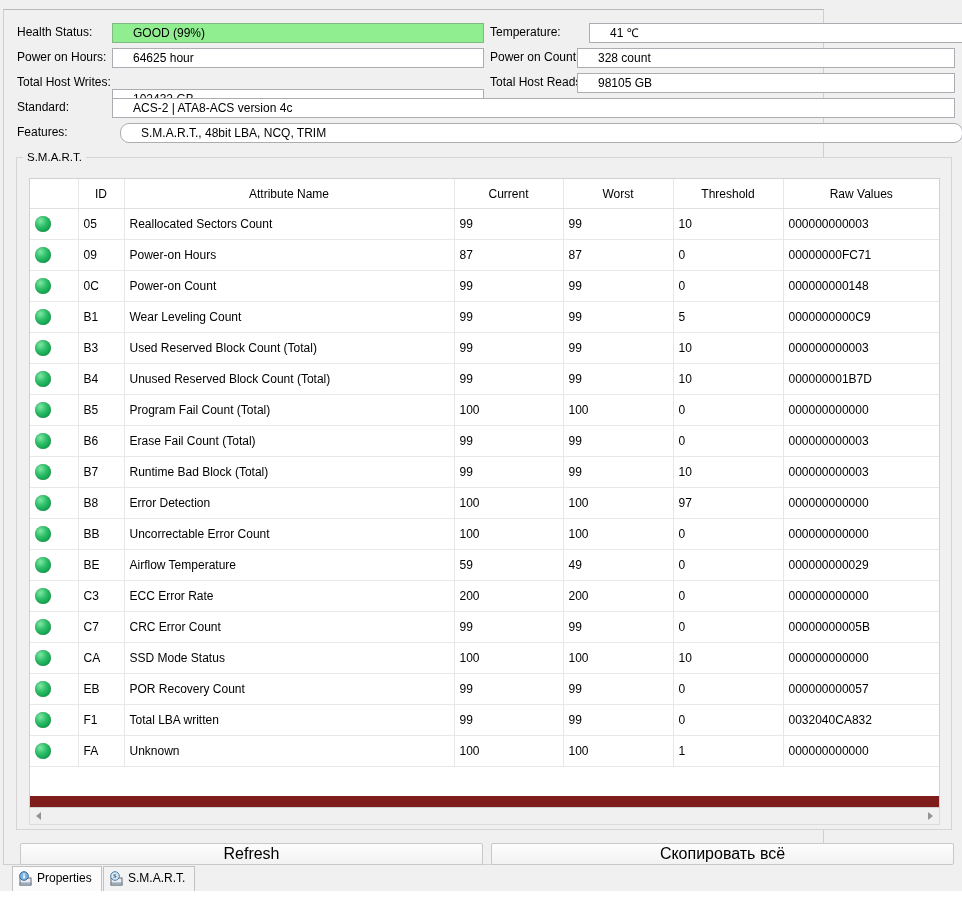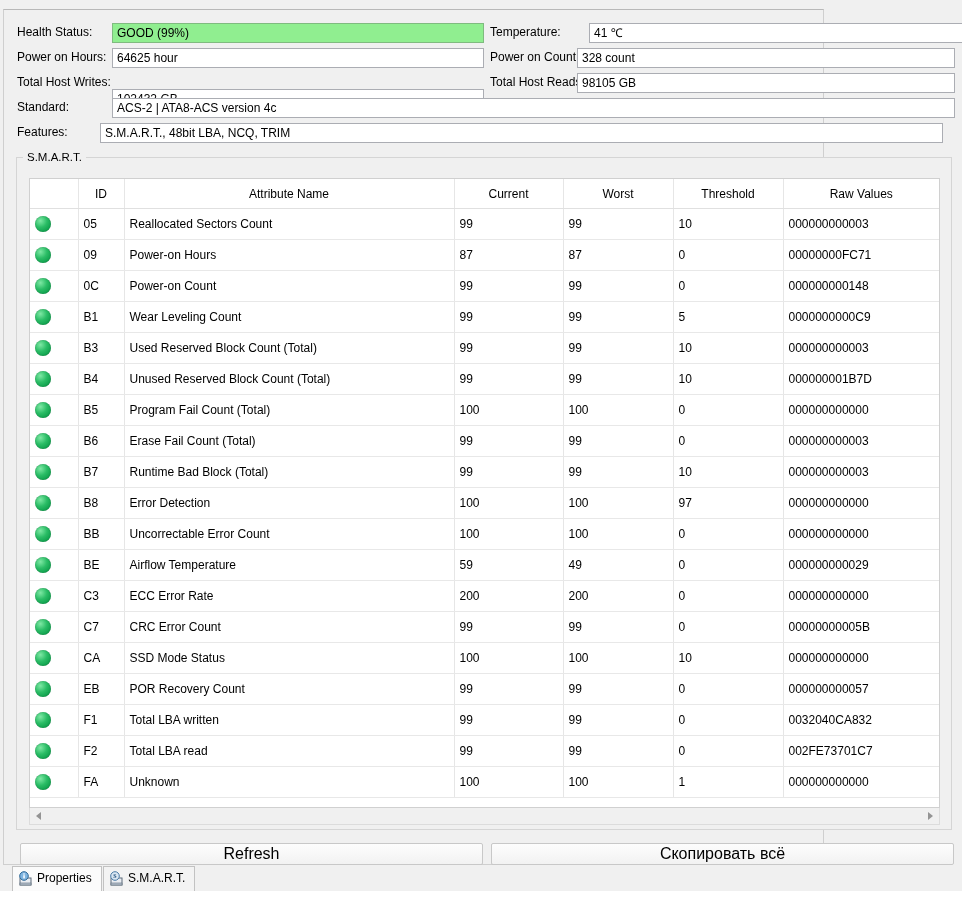--- a/index.html
+++ b/index.html
@@ -62,21 +62,21 @@
     left: 486px;
   }
   .field {
     position: absolute;
     height: 20px;
     background: #ffffff;
     border: 1px solid #abadb3;
     box-sizing: border-box;
     font-size: 12px;
     line-height: 18px;
-    padding-left: 4px;
+    padding-left: 20px;
     color: #000;
     white-space: nowrap;
     overflow: hidden;
   }
   .field.health {
     background: #90ee90;
     border: 1px solid #7fbb7f;
   }
 
   
@@ -288,21 +288,21 @@
         <div class="field" style="left:573px; width:378px;">98105 GB</div>
       </div>
 
       <div class="info-row" style="top:88px;">
         <span class="info-label">Standard:</span>
         <div class="field" style="left:108px; width:843px;">ACS-2 | ATA8-ACS version 4c</div>
       </div>
 
       <div class="info-row" style="top:113px;">
         <span class="info-label">Features:</span>
-        <div class="field" style="left:96px; width:843px;">S.M.A.R.T., 48bit LBA, NCQ, TRIM</div>
+        <div class="field" style="left:116px; width:843px;border-radius:9px;">S.M.A.R.T., 48bit LBA, NCQ, TRIM</div>
       </div>
 
     </div>
 
     <div id="smart-group"></div>
     <div id="smart-group-label">S.M.A.R.T.</div>
 
     <div id="table-wrap">
       <table class="smart-table">
         <colgroup>
@@ -474,29 +474,20 @@
               <td class="cell-status"><span class="status-dot"></span></td>
               <td>F1</td>
               <td>Total LBA written</td>
               <td>99</td>
               <td>99</td>
               <td>0</td>
               <td>0032040CA832</td>
             </tr>
             <tr>
               <td class="cell-status"><span class="status-dot"></span></td>
-              <td>F2</td>
-              <td>Total LBA read</td>
-              <td>99</td>
-              <td>99</td>
-              <td>0</td>
-              <td>002FE73701C7</td>
-            </tr>
-            <tr>
-              <td class="cell-status"><span class="status-dot"></span></td>
               <td>FA</td>
               <td>Unknown</td>
               <td>100</td>
               <td>100</td>
               <td>1</td>
               <td>000000000000</td>
             </tr>
           </tbody>
       </table>
       <div id="table-filler" style="height: 29px;"></div>

